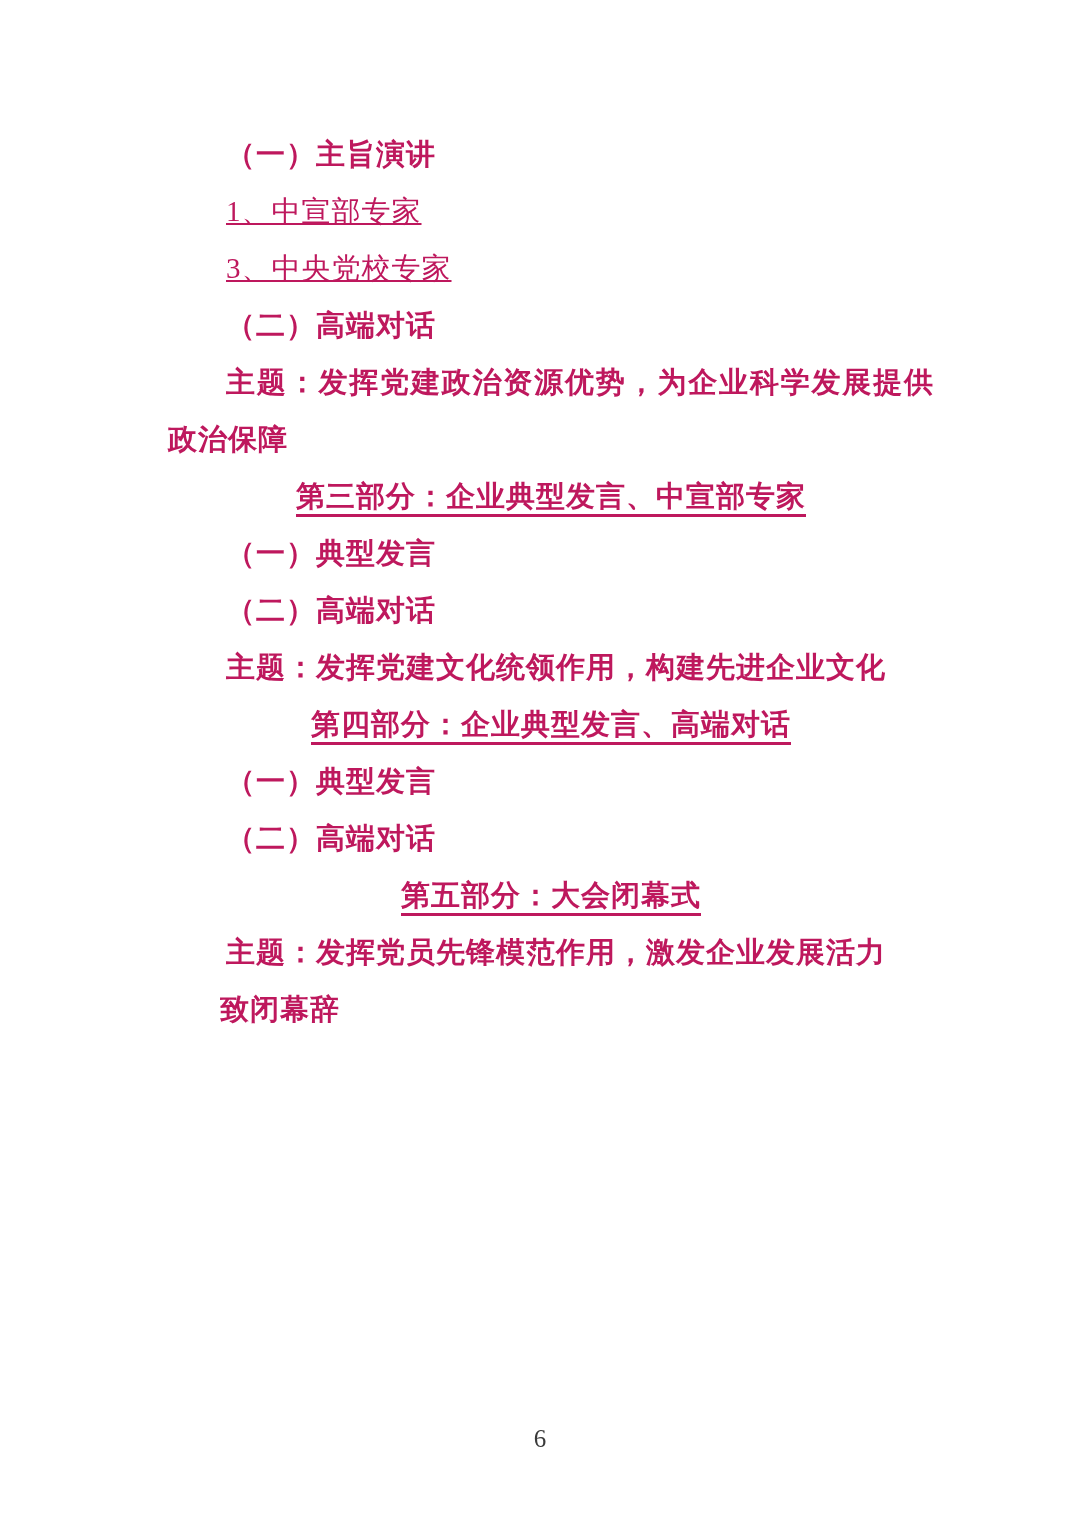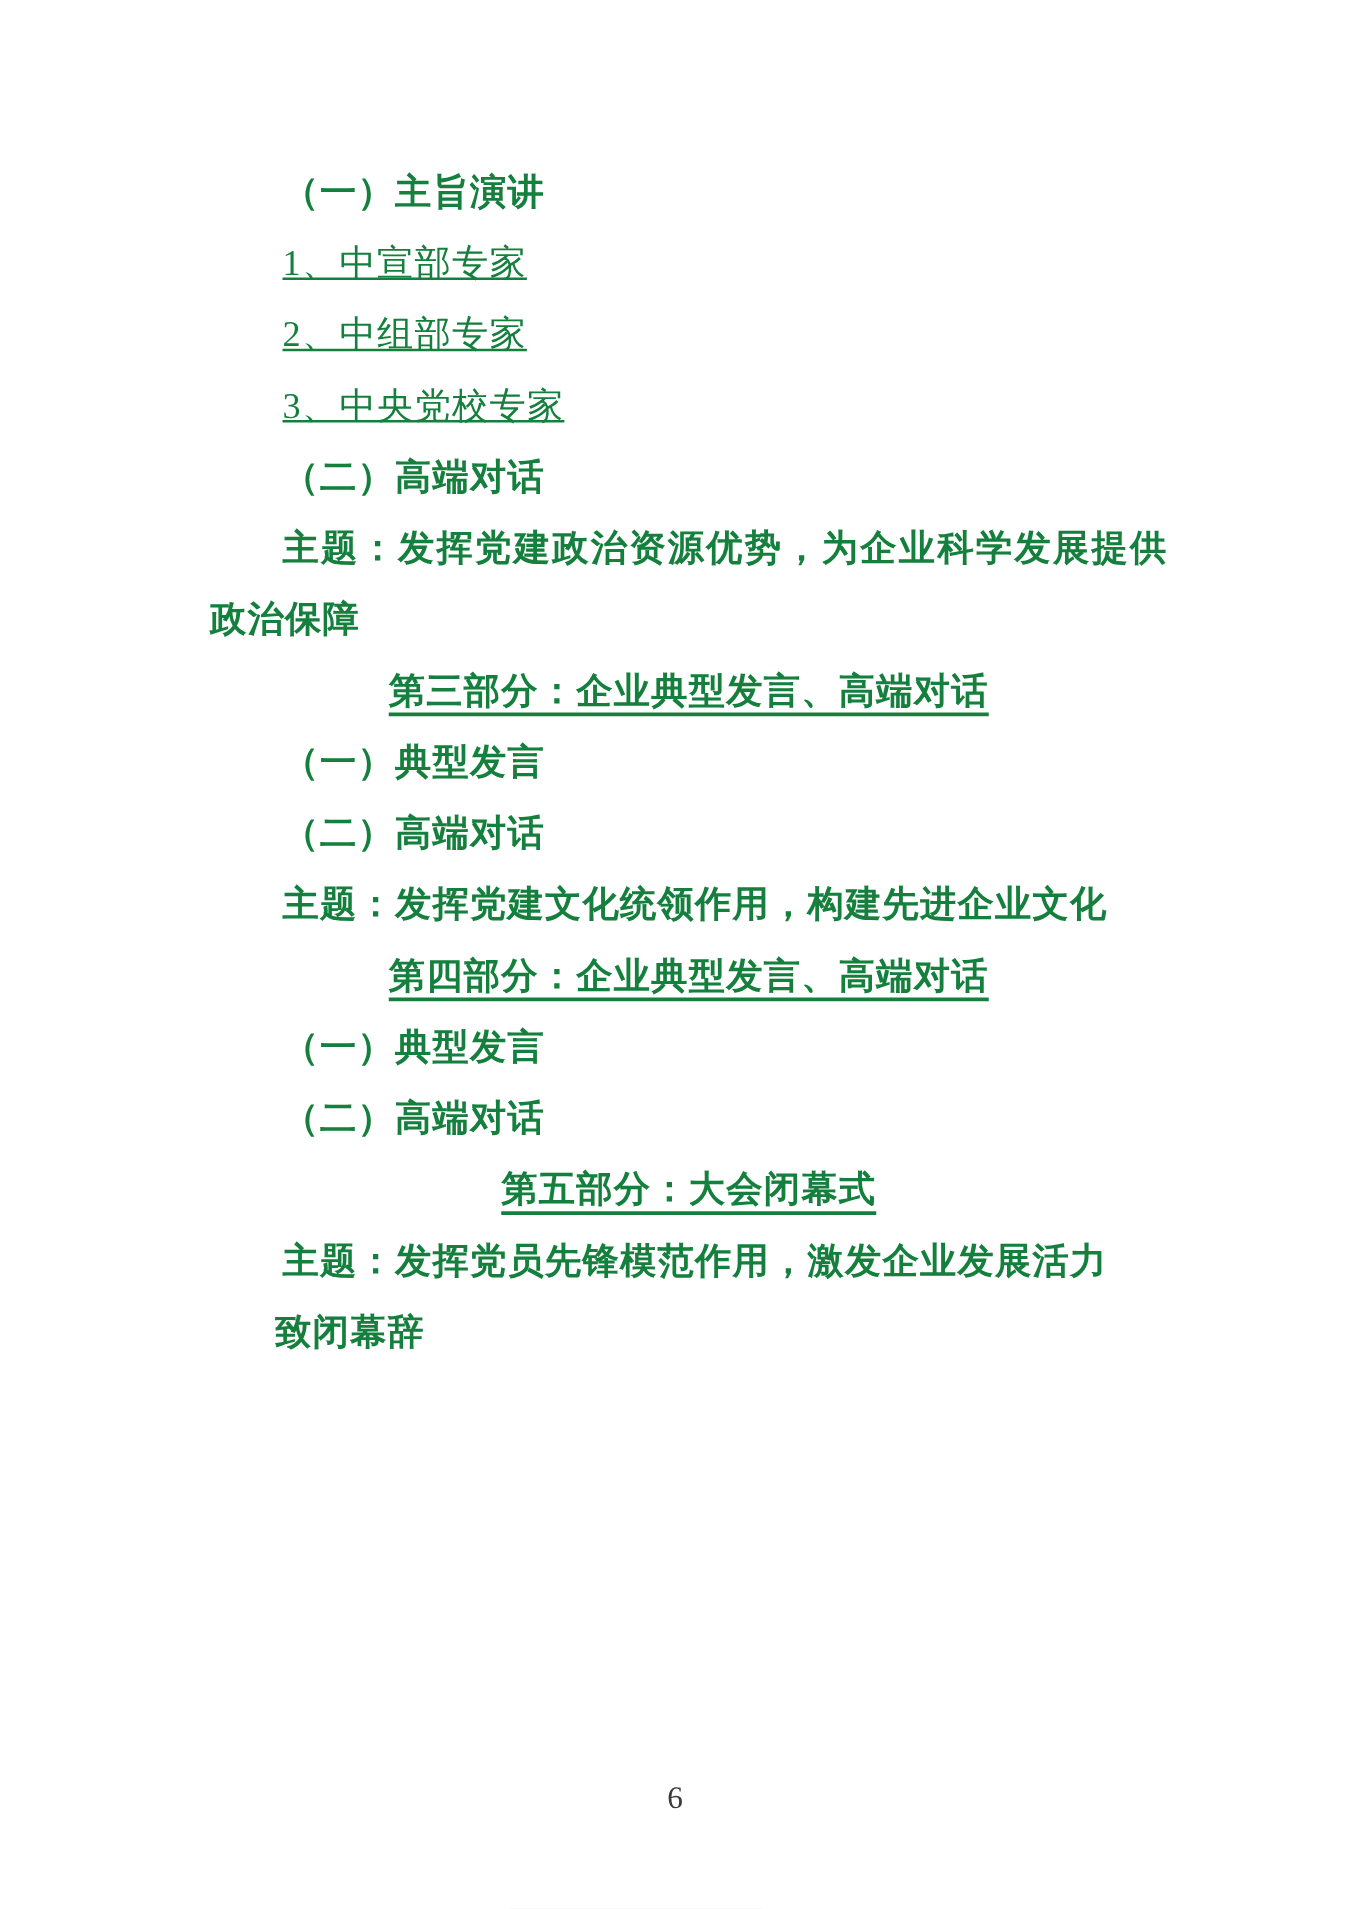--- a/index.html
+++ b/index.html
@@ -20,21 +20,21 @@
     color: #323232;
   }
 
   .content {
     position: absolute;
     left: 168px;
     top: 126px;
     width: 766px;
     font-size: 29px;
     line-height: 57px;
-    color: #15803d;
+    color: #be185d;
   }
 
   .line { min-height: 57px; }
 
   
   .subheading {
     font-weight: bold;
     text-indent: 58px;
     letter-spacing: 1px;
   }
@@ -84,25 +84,24 @@
     color: #3a3a3a;
   }
 </style>
 </head>
 <body>
 
 <div class="page">
   <div class="content" id="lines-container">
       <div class="line subheading">（一）主旨演讲</div>
       <div class="line body-line">1、中宣部专家</div>
-      <div class="line body-line">2、中组部专家</div>
       <div class="line body-line">3、中央党校专家</div>
       <div class="line subheading">（二）高端对话</div>
       <div class="line paragraph">主题：发挥党建政治资源优势，为企业科学发展提供政治保障</div>
-      <div class="line section"><span class="underlined">第三部分：企业典型发言、高端对话</span></div>
+      <div class="line section"><span class="underlined">第三部分：企业典型发言、中宣部专家</span></div>
       <div class="line subheading">（一）典型发言</div>
       <div class="line subheading">（二）高端对话</div>
       <div class="line paragraph">主题：发挥党建文化统领作用，构建先进企业文化</div>
       <div class="line section"><span class="underlined">第四部分：企业典型发言、高端对话</span></div>
       <div class="line subheading">（一）典型发言</div>
       <div class="line subheading">（二）高端对话</div>
       <div class="line section"><span class="underlined">第五部分：大会闭幕式</span></div>
       <div class="line paragraph">主题：发挥党员先锋模范作用，激发企业发展活力</div>
       <div class="line closing">致闭幕辞</div>
     </div>

